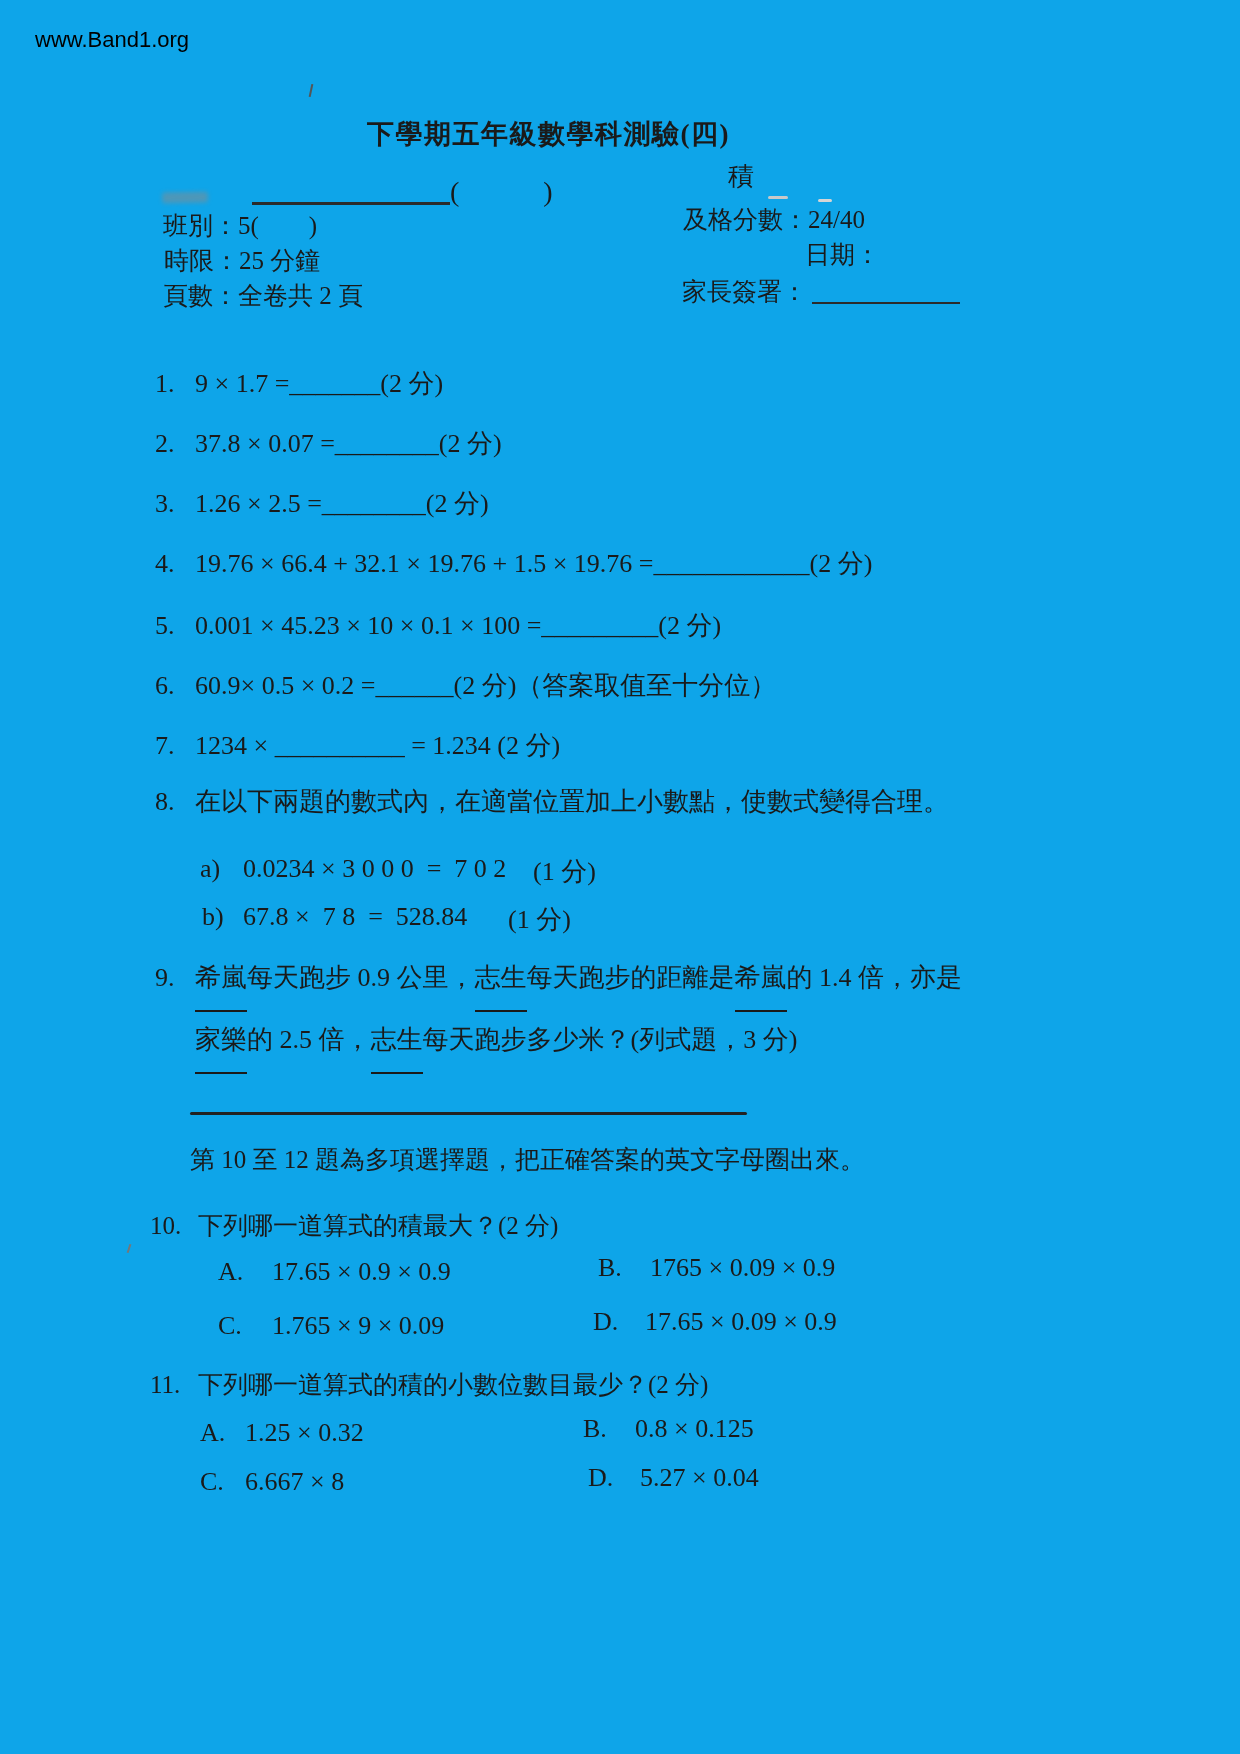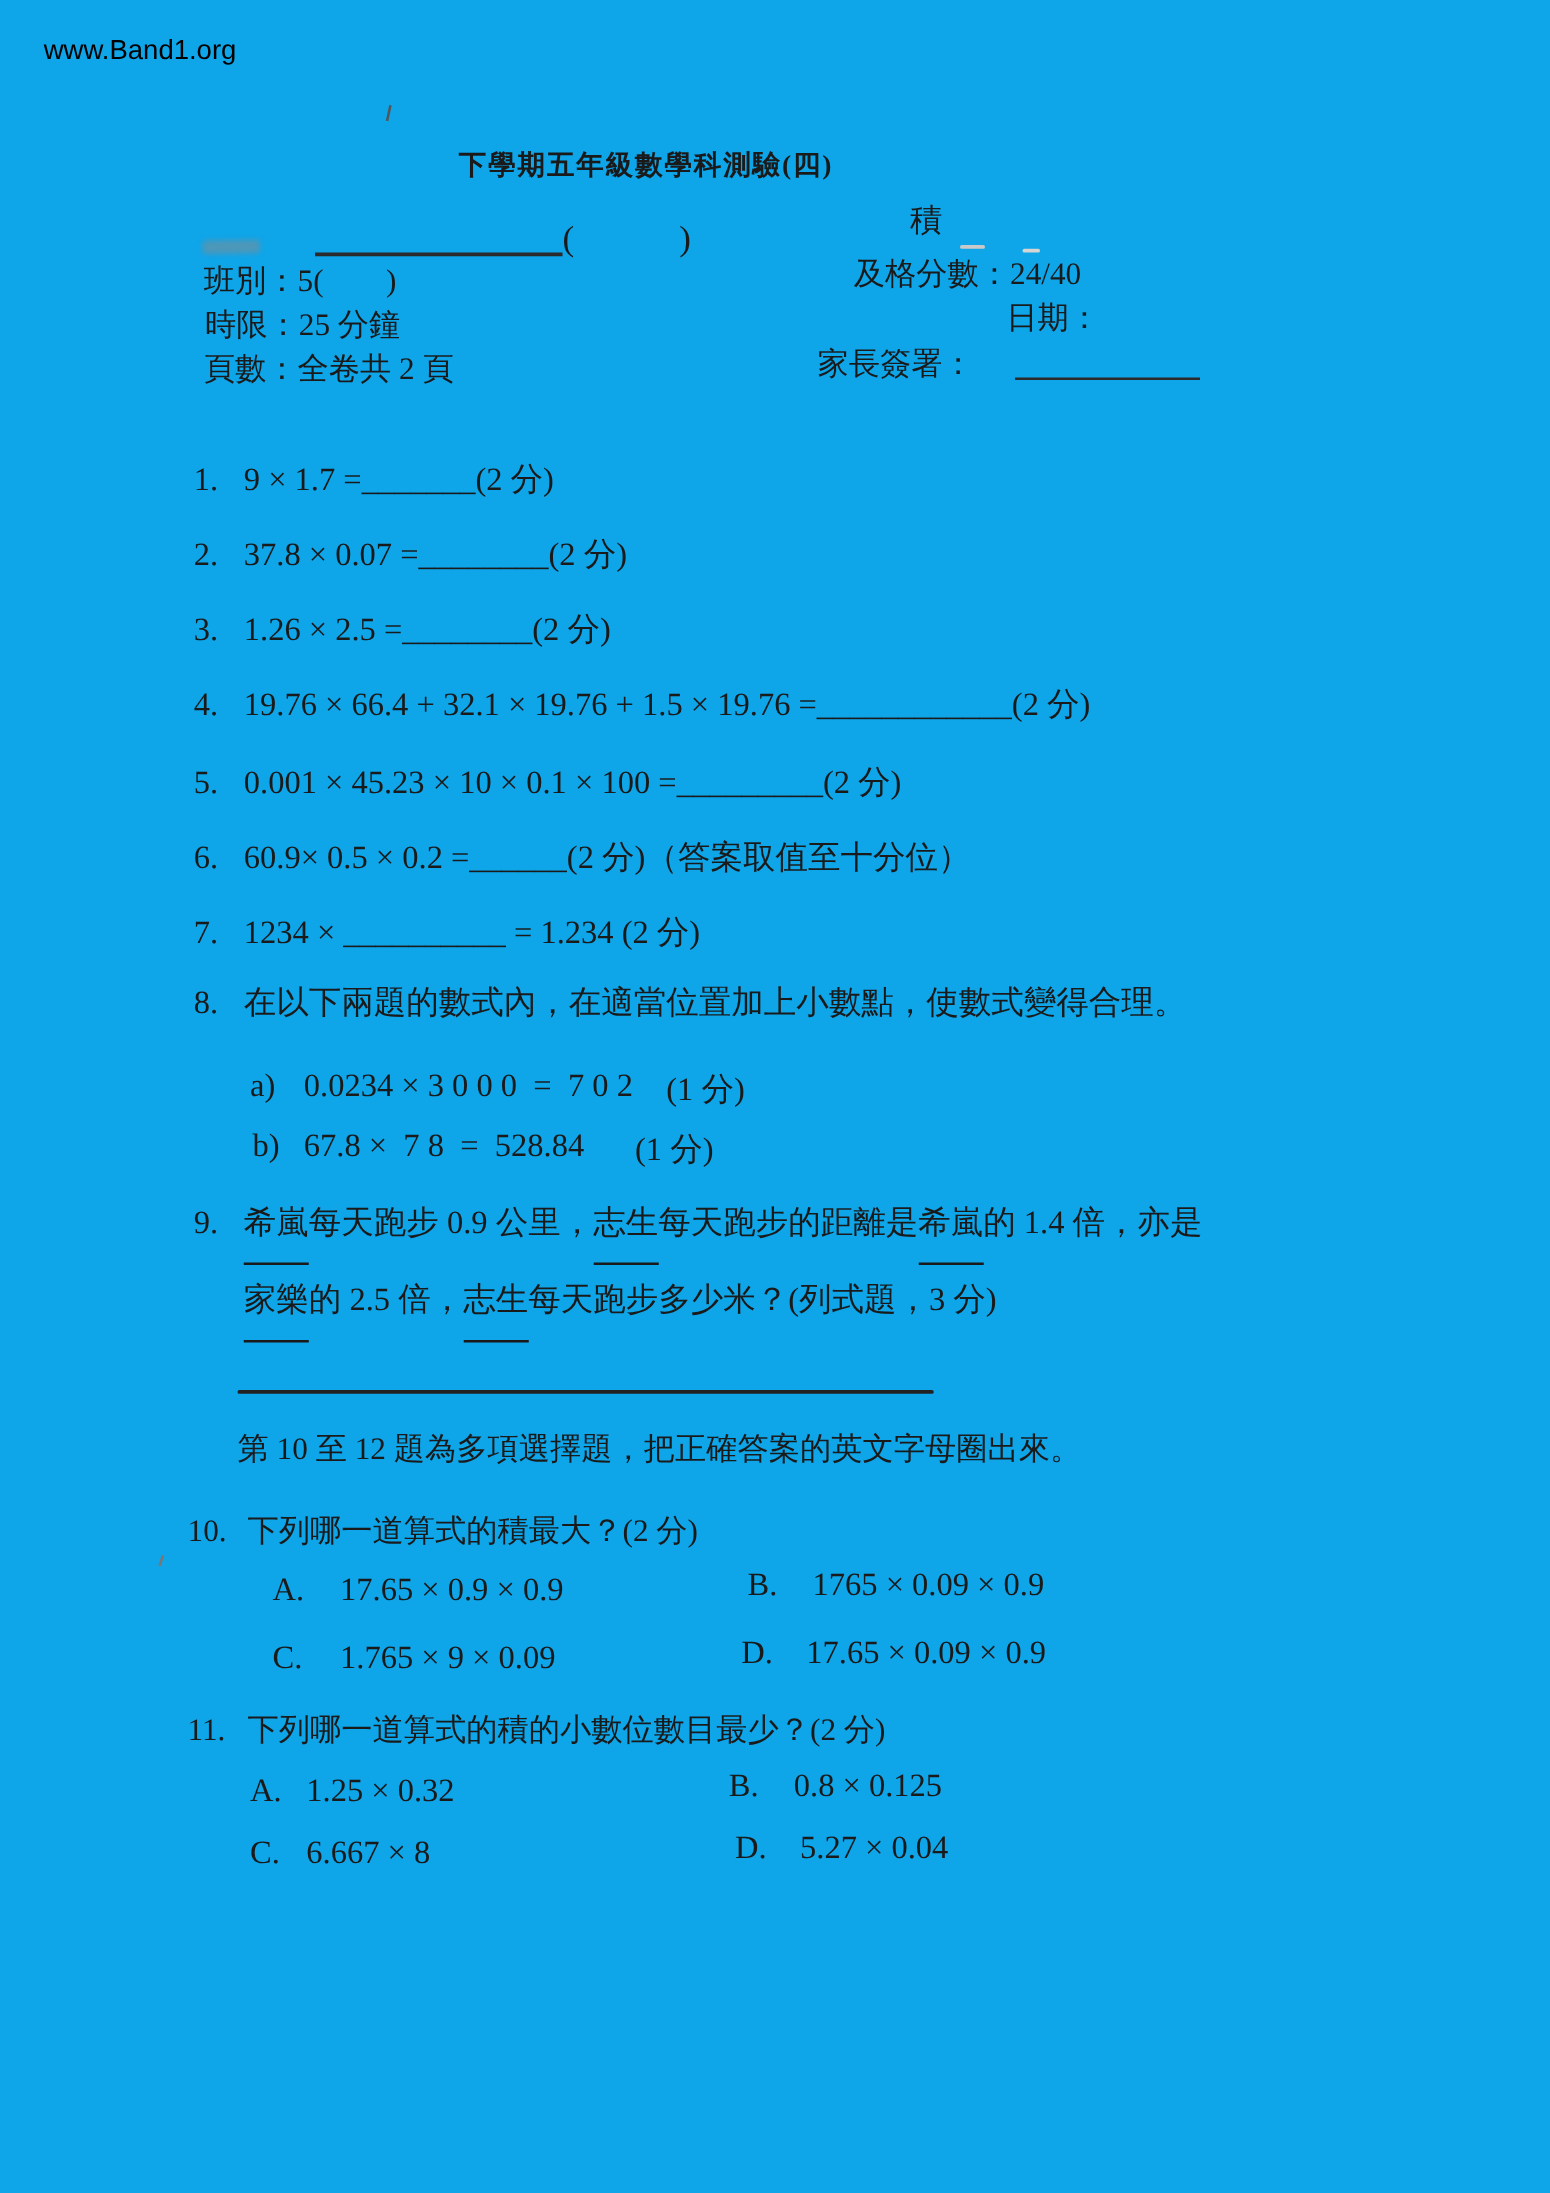--- a/index.html
+++ b/index.html
@@ -8,21 +8,21 @@
     position:relative;
     width:1240px;height:1754px;
     margin:0 auto;
     background:#0ea5e9;
     font-family:"Liberation Serif","DejaVu Serif",serif;
     color:#1a1a1a;
     overflow:hidden;
   }
   .line{position:absolute;white-space:pre;line-height:1.25;}
   .wm{font-family:"Liberation Sans","DejaVu Sans",sans-serif;font-size:22px;color:#000;}
-  .title{font-size:22px;letter-spacing:1.5px;font-weight:bold;}
+  .title{font-size:27px;letter-spacing:1.5px;font-weight:bold;}
   .hdr{font-size:25px;}
   .q{font-size:26px;display:flex;}
   .qnum{display:inline-block;flex:0 0 auto;}
   .stem{font-size:25px;}
   .opt{font-size:26px;display:flex;}
   .optlabel{display:inline-block;flex:0 0 auto;}
   .u{border-bottom:2px solid #1a1a1a;padding-bottom:18px;}
   .rule{position:absolute;background:#222;border-radius:2px;}
   .blankline{position:absolute;border-bottom:3px solid #2b2b2b;}
   .smudge{position:absolute;background:#8a8a8a;opacity:.5;filter:blur(2px);border-radius:3px;}
@@ -49,21 +49,21 @@
 
   <div class="line hdr" style="left:728px;top:161px;font-size:26px;">積</div>
   <div class="faint" style="left:768px;top:196px;width:20px;height:3px;"></div>
   <div class="faint" style="left:818px;top:199px;width:14px;height:3px;background:#d5d5d5;"></div>
 
   <div class="line hdr" style="left:163px;top:210px;">班別：5(        )</div>
   <div class="line hdr" style="left:683px;top:204px;">及格分數：24/40</div>
   <div class="line hdr" style="left:164px;top:245px;">時限：25 分鐘</div>
   <div class="line hdr" style="left:805px;top:239px;">日期：</div>
   <div class="line hdr" style="left:163px;top:280px;">頁數：全卷共 2 頁</div>
-  <div class="line hdr" style="left:654px;top:276px;">家長簽署：</div>
+  <div class="line hdr" style="left:682px;top:276px;">家長簽署：</div>
   <div class="blankline" style="left:812px;top:282px;width:148px;height:20px;border-bottom-width:2px;"></div>
 
   <div class="line q" style="left:155px;top:368px;">
     <span class="qnum" style="width:40px;">1.</span><span>9 × 1.7 =_______(2 分)</span>
   </div>
   <div class="line q" style="left:155px;top:428px;">
     <span class="qnum" style="width:40px;">2.</span><span>37.8 × 0.07 =________(2 分)</span>
   </div>
   <div class="line q" style="left:155px;top:488px;">
     <span class="qnum" style="width:40px;">3.</span><span>1.26 × 2.5 =________(2 分)</span>

